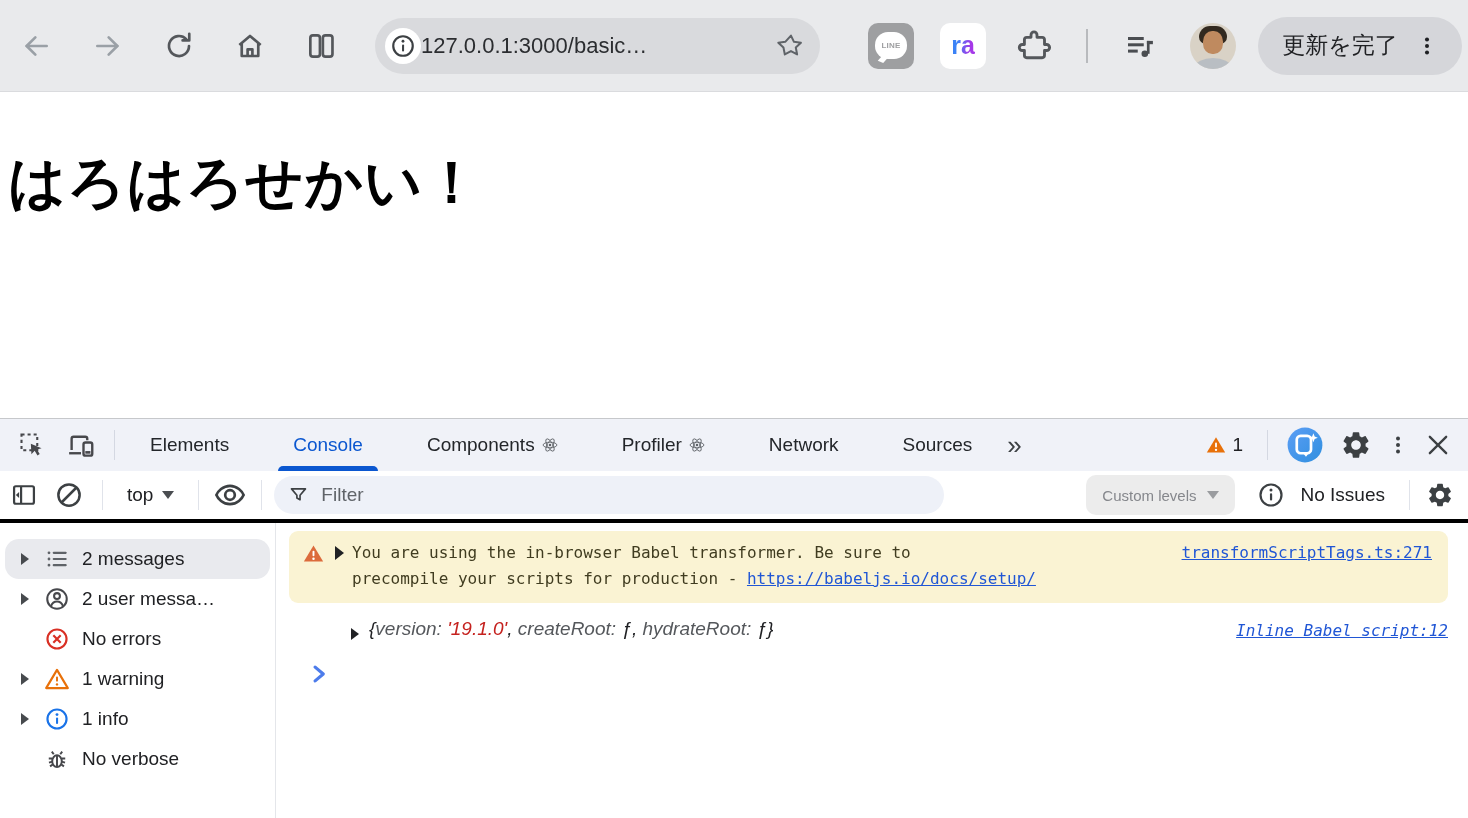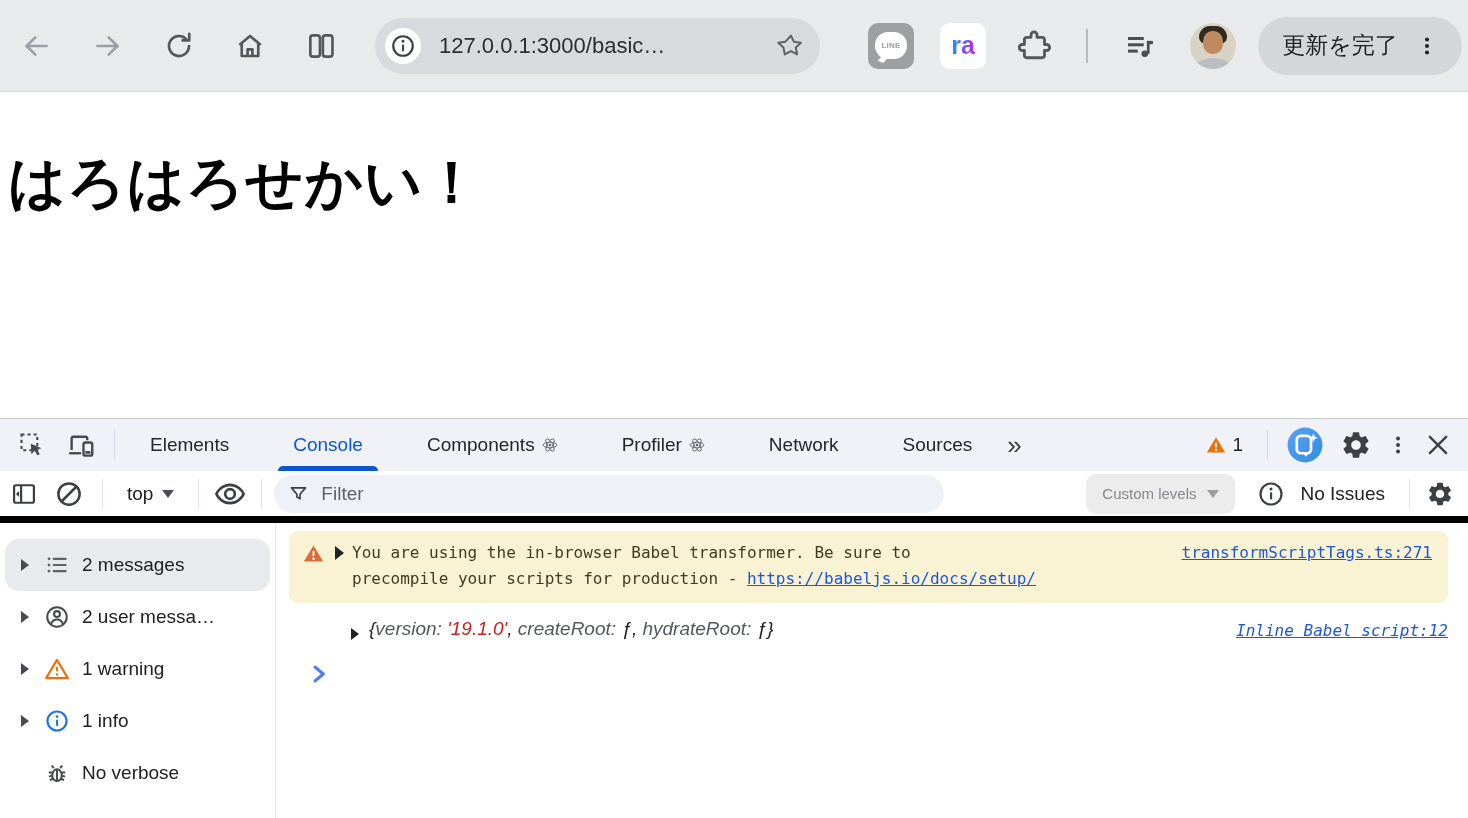--- a/index.html
+++ b/index.html
@@ -21,21 +21,21 @@
   .nav-btn { width:40px; height:40px; border-radius:50%; }
   .url-pill {
     left:375px; width:445px; height:56px; border-radius:28px; background:#d9dadd;
     display:flex; align-items:center; padding:0 16px 0 10px; justify-content:flex-start;
   }
   .url-info-circle {
     width:36px; height:36px; border-radius:50%; background:#fff;
     display:flex; align-items:center; justify-content:center; flex:none;
   }
   .url-text {
-    margin-left:18px; font-size:22px; color:#2b2d30; white-space:nowrap;
+    margin-left:0; font-size:22px; color:#2b2d30; white-space:nowrap;
     overflow:hidden; flex:1;
   }
   .ext-icon { border-radius:10px; }
   .line-icon { left:868px; width:46px; height:46px; background:#9e9fa1; position:relative; }
   .line-bubble {
     width:32px; height:27px; background:#fff; border-radius:13px;
     display:flex; align-items:center; justify-content:center;
     font-size:8px; font-weight:bold; color:#9e9fa1; letter-spacing:0.2px;
   }
   .line-bubble::after{
@@ -89,21 +89,21 @@
   .dt-tab.active::after {
     content:""; position:absolute; left:6px; right:6px; bottom:0; height:5px;
     background:#0b57d0; border-radius:5px 5px 0 0;
   }
   .more-tabs { font-size:26px; color:#3c4043; padding:0 14px; }
   .tab-right { margin-left:auto; display:flex; align-items:center; gap:0; }
   .warn-badge { display:flex; align-items:center; gap:6px; font-size:19px; color:#202124; padding:0 14px; }
 
   
   .dt-toolbar {
-    height:52px; flex:none; background:#fff; border-bottom:7px solid #000000;
+    height:52px; flex:none; background:#fff; border-bottom:4px solid #000000;
     display:flex; align-items:center;
   }
   .top-select { display:flex; align-items:center; gap:9px; font-size:19px; color:#202124; padding:0 10px; }
   .caret-down { width:0; height:0; border-left:6px solid transparent; border-right:6px solid transparent; border-top:8px solid #4a4d51; }
   .filter-pill {
     width:670px; height:38px; border-radius:19px; background:#eef1f8;
     display:flex; align-items:center; padding:0 14px; gap:10px; flex:none;
   }
   .filter-pill input {
     border:none; outline:none; background:transparent; font-size:19px; color:#202124;
@@ -114,21 +114,21 @@
     height:40px; border-radius:10px; background:#ececec; color:#85878c;
     display:flex; align-items:center; gap:10px; font-size:15px; padding:0 16px; flex:none;
   }
   .custom-levels .caret-down { border-top-color:#9a9c9f; }
   .no-issues { font-size:19px; color:#202124; white-space:nowrap; }
 
   
   .dt-main { flex:1; display:flex; min-height:0; }
   .dt-sidebar { width:276px; flex:none; border-right:1px solid #e4e6ea; padding-top:16px; }
   .sb-row {
-    height:52px; display:flex; align-items:center; padding-left:16px; margin:0 5px;
+    height:40px; display:flex; align-items:center; padding-left:16px; margin:0 5px;
     border-radius:14px; font-size:19px; color:#202124; cursor:default; white-space:nowrap; overflow:hidden;
   }
   .sb-row.selected { background:#e9eaee; }
   .sb-arrow { width:14px; flex:none; display:flex; align-items:center; }
   .sb-arrow .tri { width:0; height:0; border-top:6px solid transparent; border-bottom:6px solid transparent; border-left:8px solid #474a4e; }
   .sb-icon { width:26px; height:26px; margin-left:9px; flex:none; }
   .sb-label { margin-left:12px; overflow:hidden; text-overflow:ellipsis; }
 
   .dt-content { flex:1; min-width:0; padding-top:8px; position:relative; }
   .warning-card {
@@ -441,20 +441,30 @@
         <span class="sb-icon">
           <svg width="26" height="26" viewBox="0 0 24 24" fill="none" stroke="#47484c" stroke-width="1.9">
               <circle cx="12" cy="12" r="9"></circle>
               <circle cx="12" cy="9.3" r="2.7"></circle>
               <path d="M6.4 18.5c1.1-2.8 3.1-4.2 5.6-4.2s4.5 1.4 5.6 4.2"></path>
             </svg>
         </span>
         <span class="sb-label">2 user messa…</span>
       </div>
       <div class="sb-row">
+        <span class="sb-arrow"></span>
+        <span class="sb-icon">
+          <svg width="26" height="26" viewBox="0 0 24 24" fill="none" stroke="#d93025" stroke-width="2">
+              <circle cx="12" cy="12" r="8.8"></circle>
+              <path d="M8.6 8.6l6.8 6.8M15.4 8.6l-6.8 6.8"></path>
+            </svg>
+        </span>
+        <span class="sb-label">No errors</span>
+      </div>
+      <div class="sb-row">
         <span class="sb-arrow">
             <span class="tri"></span>
           </span>
         <span class="sb-icon">
           <svg width="26" height="26" viewBox="0 0 24 24" fill="none">
               <path d="M12 3.6L22 20.4H2z" stroke="#e8710a" stroke-width="2" stroke-linejoin="round"></path>
               <rect x="11.1" y="9.6" width="1.8" height="4.8" rx="0.9" fill="#e8710a"></rect>
               <circle cx="12" cy="17" r="1.1" fill="#e8710a"></circle>
             </svg>
         </span>

